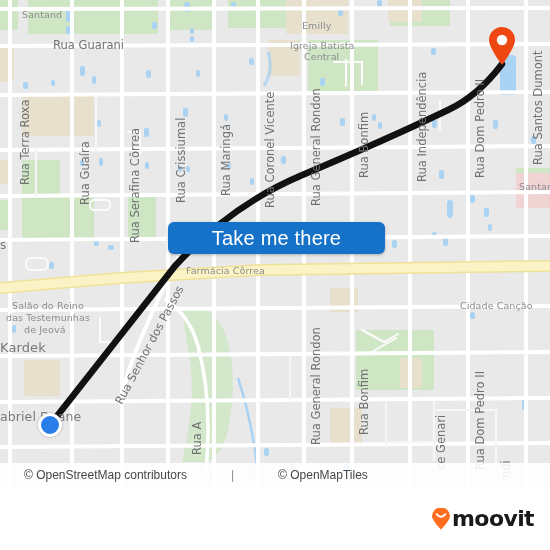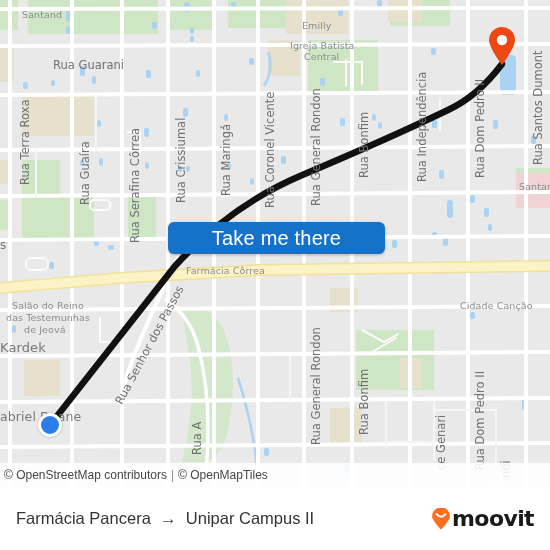--- a/index.html
+++ b/index.html
@@ -99,22 +99,23 @@
     left: 0;
     bottom: 0;
     width: 550px;
     height: 24px;
     background: rgba(255,255,255,.88);
     color: #444649;
     font-size: 12px;
     font-family: "Liberation Sans", sans-serif;
     display: flex;
     align-items: center;
-    padding-left: 4px;
+    padding-left: 24px;
     box-sizing: border-box;
+    gap: 40px;
   }
   #attribution .sep { padding: 0 4px; color: #8b8d90; }
   
   #footer {
     position: absolute;
     left: 0;
     top: 487px;
     width: 550px;
     height: 63px;
     background: #ffffff;
@@ -327,21 +328,21 @@
     <div class="street-label vert" style="left:219px; top:196px;">Rua Maringá</div>
     <div class="street-label vert" style="left:263px; top:208px;">Rua Coronel Vicente</div>
     <div class="street-label vert" style="left:309px; top:206px;">Rua General Rondon</div>
     <div class="street-label vert" style="left:357px; top:178px;">Rua Bonfim</div>
     <div class="street-label vert" style="left:415px; top:182px;">Rua Independência</div>
     <div class="street-label vert" style="left:473px; top:178px;">Rua Dom Pedro II</div>
     <div class="street-label vert" style="left:531px; top:165px;">Rua Santos Dumont</div>
     <div class="street-label vert" style="left:309px; top:445px;">Rua General Rondon</div>
     <div class="street-label vert" style="left:357px; top:435px;">Rua Bonfim</div>
     <div class="street-label vert" style="left:473px; top:470px;">Rua Dom Pedro II</div>
-    <div class="street-label" style="left:53px;  top:38px;margin-top:20px;">Rua Guarani</div>
+    <div class="street-label" style="left:53px;  top:38px;">Rua Guarani</div>
     <div class="street-label" style="left:112px; top:400px; transform:rotate(-62deg);">Rua Senhor dos Passos</div>
     <div class="street-label vert" style="left:190px; top:455px;">Rua A</div>
     <div class="street-label vert" style="left:434px; top:470px;">ce Genari</div>
     <div class="street-label vert" style="left:499px; top:478px;">ndi</div>
 
     <div class="map-label poi" style="left:22px;  top:9px;">Santand</div>
     <div class="map-label poi" style="left:302px; top:20px;">Emilly</div>
     <div class="map-label poi" style="left:290px; top:40px;">Igreja Batista</div>
     <div class="map-label poi" style="left:304px; top:51px;">Central</div>
     <div class="map-label poi" style="left:519px; top:181px;">Santand</div>
@@ -364,25 +365,20 @@
     <button id="take-me-there">Take me there</button>
 
     <div id="attribution">
       <span>© OpenStreetMap contributors</span>
       <span class="sep">|</span>
       <span>© OpenMapTiles</span>
     </div>
   </div>
 
   <div id="footer">
-    <div id="route-summary">
-      <span>Farmácia Pancera</span>
-      <span class="arrow">→</span>
-      <span>Unipar Campus II</span>
-    </div>
     <div id="brand">
       <svg width="20" height="22" viewBox="0 0 20 22" xmlns="http://www.w3.org/2000/svg">
         <path d="M10 21.5 C10 21.5 19 12 19 8.4 A9 9 0 1 0 1 8.4 C1 12 10 21.5 10 21.5 Z" fill="#ff6d1f"></path>
         <path d="M5.6 6.2 q4.4 5.2 8.8 0" stroke="#ffffff" stroke-width="1.9" fill="none" stroke-linecap="round"></path>
       </svg>
       <span class="wordmark">moovit</span>
     </div>
   </div>
 
 </div>

